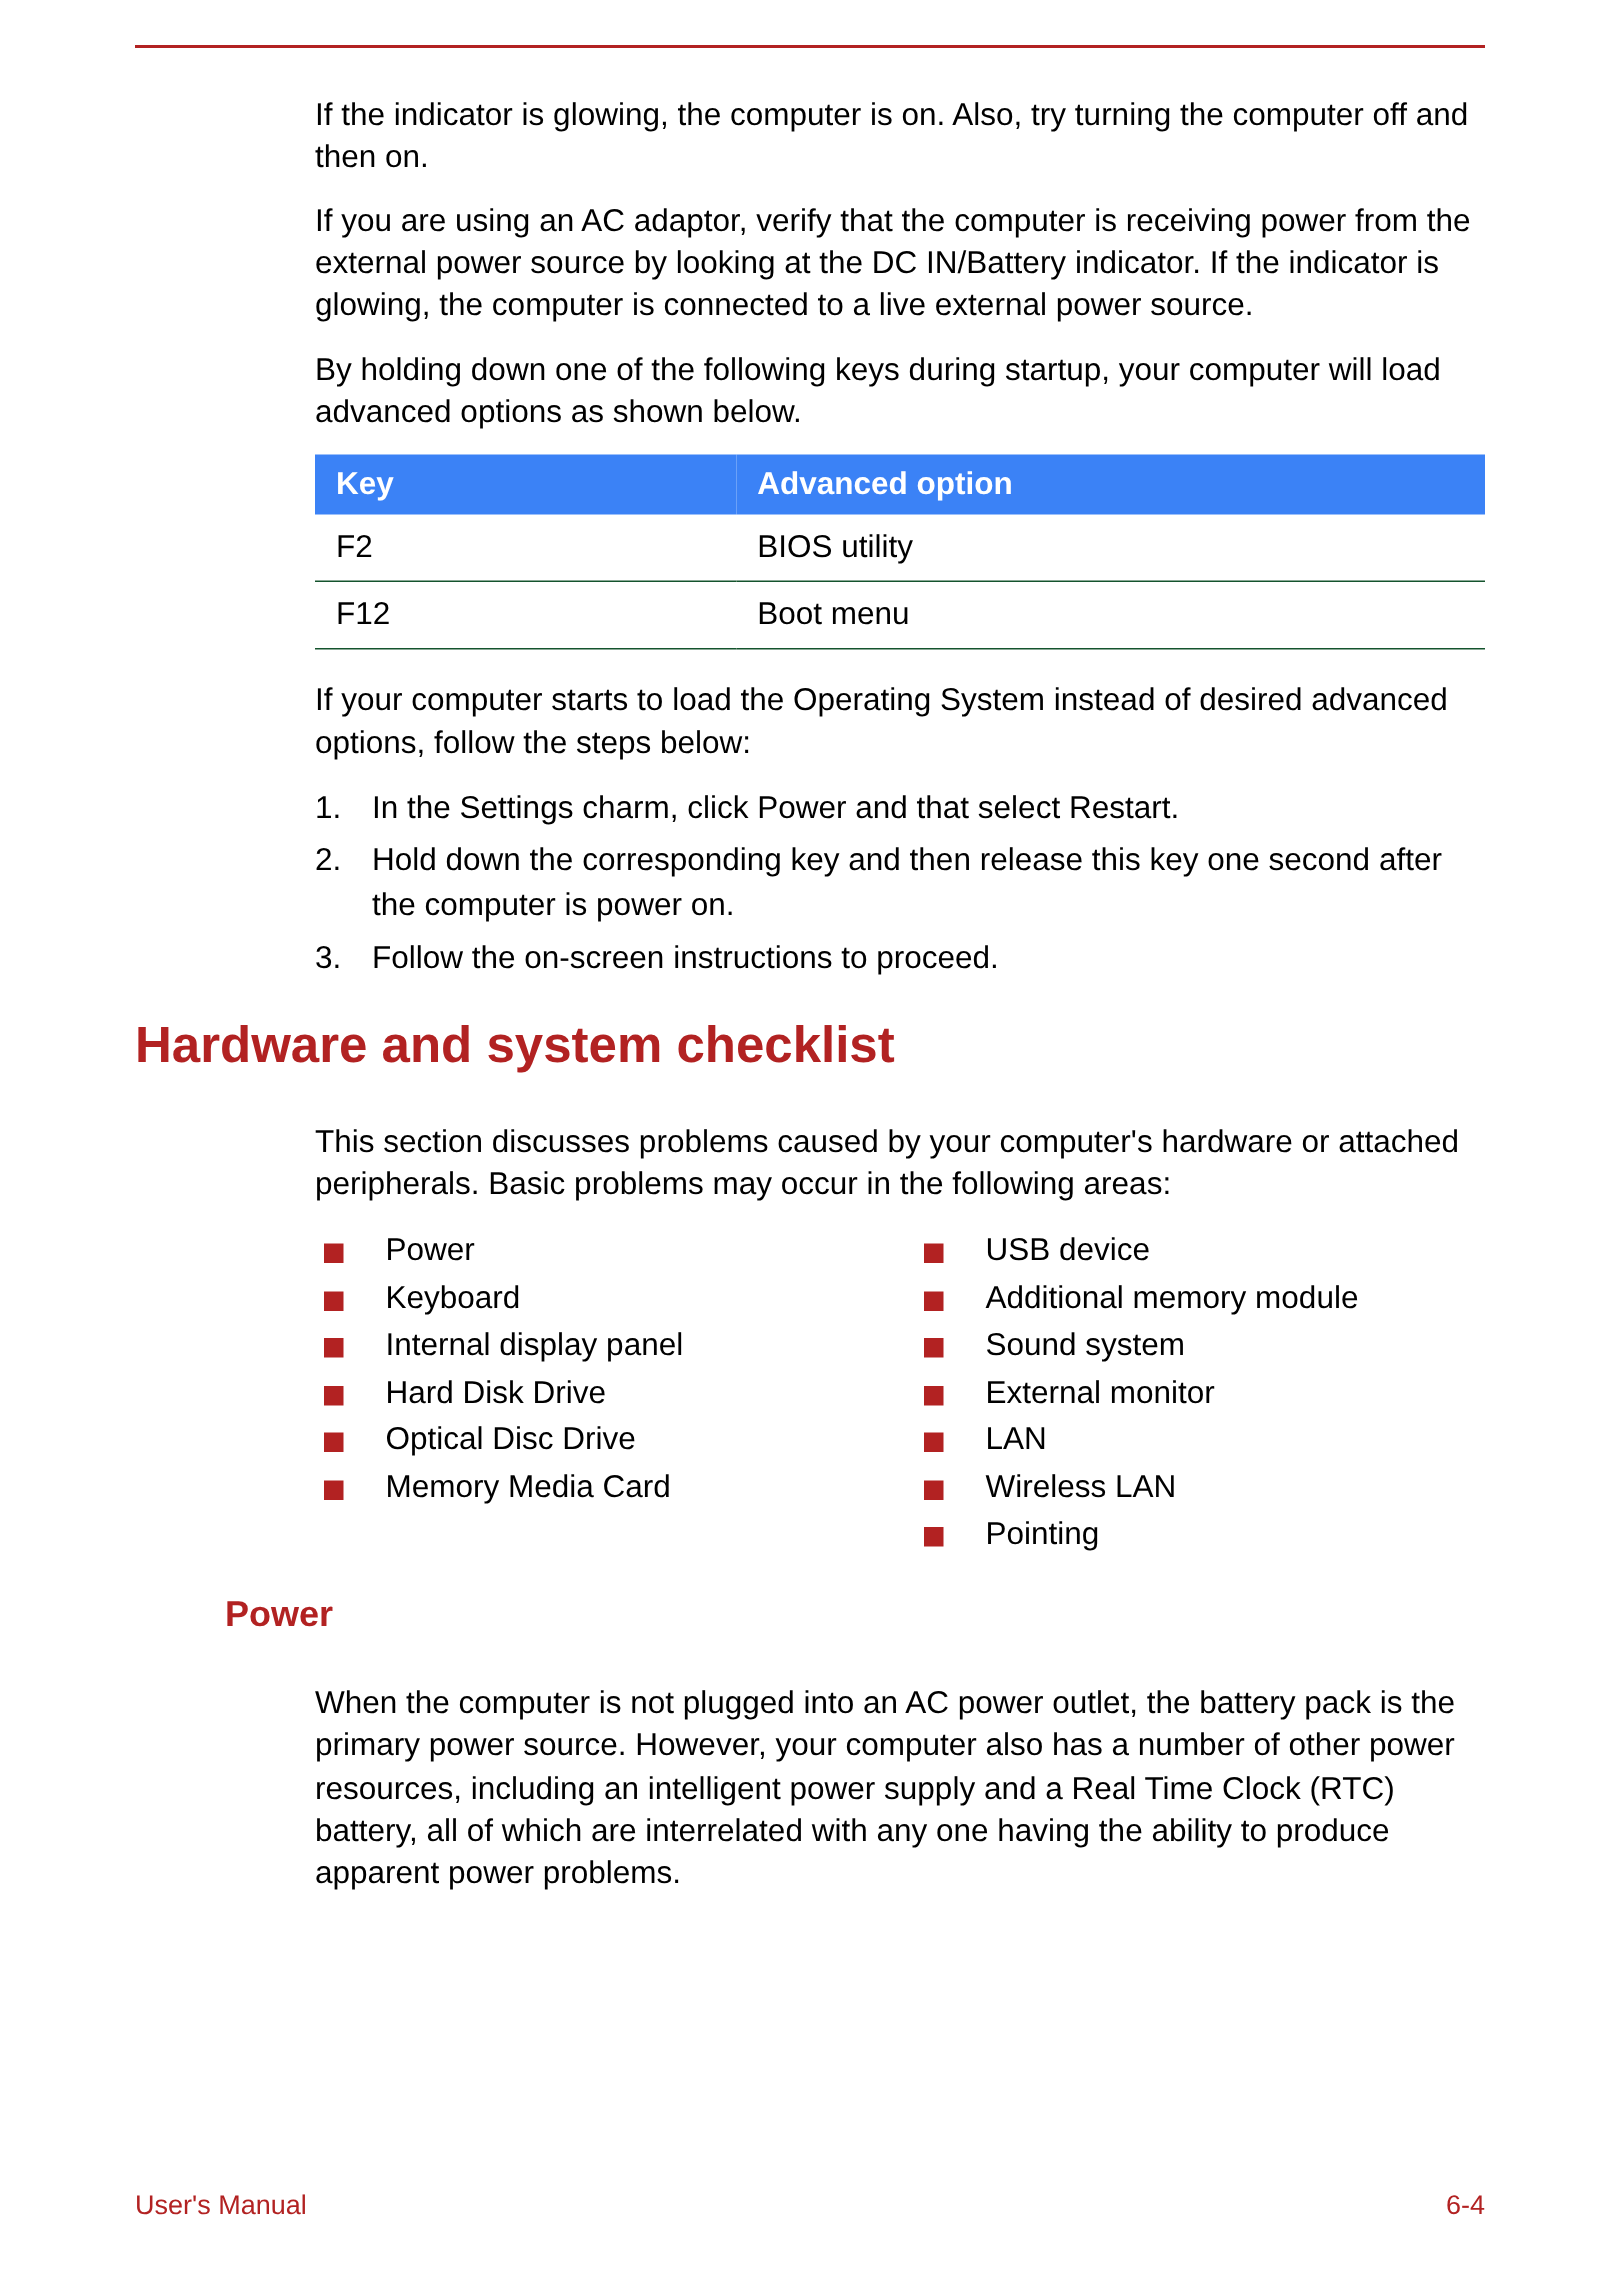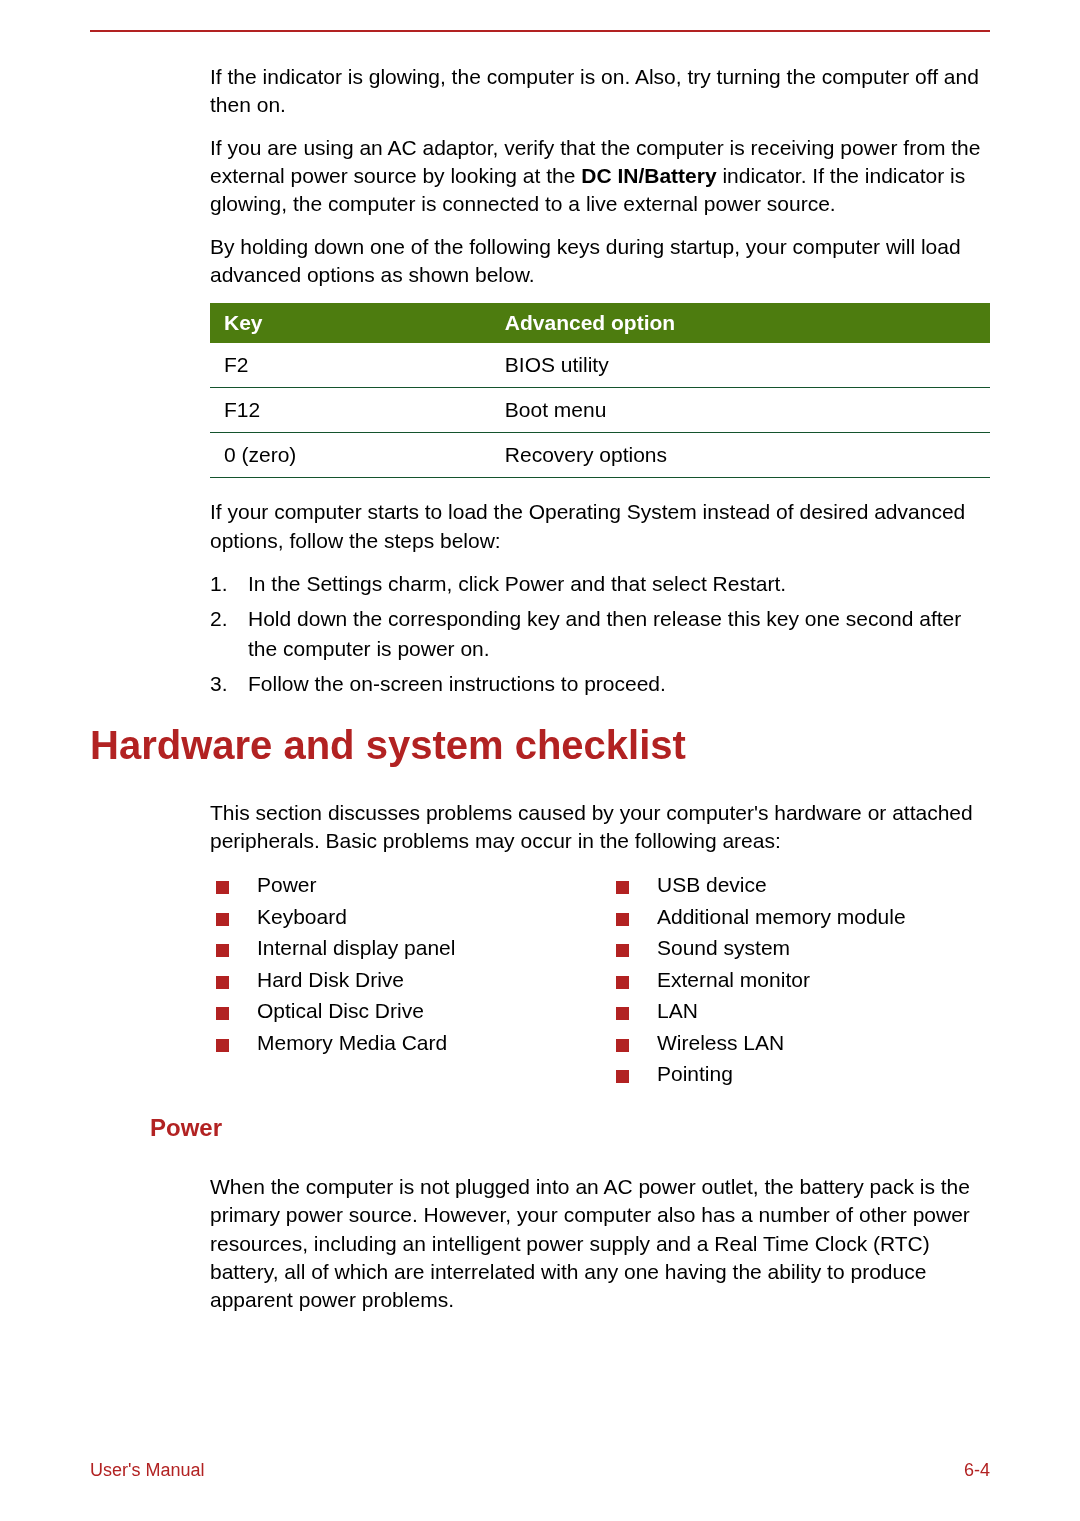--- a/index.html
+++ b/index.html
@@ -22,37 +22,37 @@
   }
   .body-indent {
     margin-left: 120px;
     margin-top: 31px;
   }
   .para {
     font-size: 21px;
     line-height: 1.35;
     margin-bottom: 14px;
   }
-  .para .bold { font-weight: bold; }
+  .para .bold { font-weight: normal; }
   .sub-heading-red {
     font-family: Verdana, Arial, sans-serif;
     font-size: 22px;
     font-weight: bold;
     font-style: italic;
     color: #b22222;
     margin: 20px 0 14px 0;
   }
   .key-table {
     width: 100%;
     border-collapse: collapse;
     margin: 10px 0 20px 0;
     font-size: 21px;
   }
   .key-table th {
-    background: #4d7c0f;
+    background: #3b82f6;
     color: #fff;
     font-weight: bold;
     text-align: left;
     padding: 8px 14px;
   }
   .key-table th:first-child { width: 36%; }
   .key-table td {
     padding: 10px 14px;
     border-bottom: 1px solid #14532d;
   }
@@ -66,21 +66,21 @@
   .ol li {
     display: flex;
     margin-bottom: 6px;
   }
   .ol .num {
     width: 38px;
     flex-shrink: 0;
   }
   .h1-red {
     font-family: Verdana, Arial, sans-serif;
-    font-size: 40px;
+    font-size: 34px;
     font-weight: bold;
     color: #b22222;
     margin: 12px 0 16px 0;
   }
   .checklist {
     display: flex;
     gap: 20px;
     margin: 14px 0 24px 0;
   }
   .checklist ul {
@@ -146,24 +146,20 @@
       </thead>
       <tbody>
         <tr>
           <td>F2</td>
           <td>BIOS utility</td>
         </tr>
         <tr>
           <td>F12</td>
           <td>Boot menu</td>
         </tr>
-        <tr>
-          <td>0 (zero)</td>
-          <td>Recovery options</td>
-        </tr>
       </tbody>
     </table>
 
     <p class="para">If your computer starts to load the Operating System instead of desired advanced options, follow the steps below:</p>
 
     <ol class="ol">
       <li>
         <span class="num">1.</span>
         <span>
           <span>In the </span><span class="bold">Settings</span><span> charm, click </span><span class="bold">Power</span><span> and that select </span><span class="bold">Restart</span><span>.</span>

